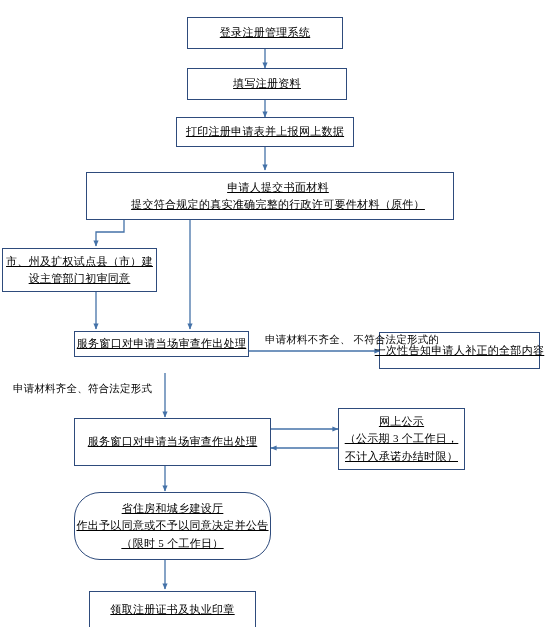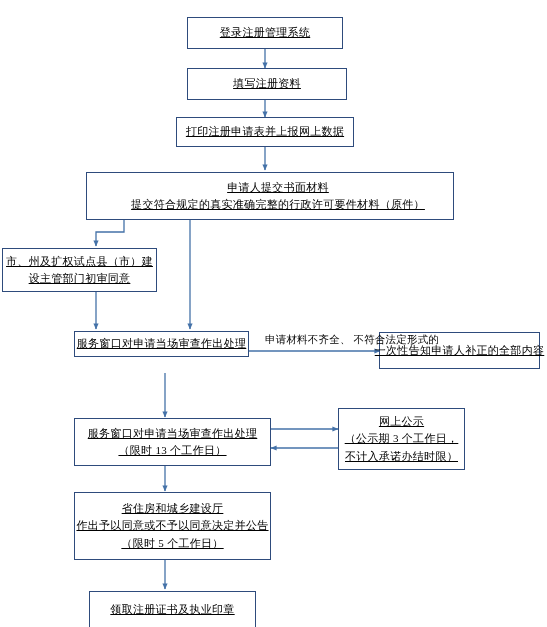--- a/index.html
+++ b/index.html
@@ -120,33 +120,35 @@
 
   <div class="edge-label" style="left:265px; top:332px; width:112px;">
     <span class="line">申请材料不齐全、</span>
     <span class="line">不符合法定形式的</span>
   </div>
 
   <div class="node" style="left:379px; top:332px; width:161px; height:37px;text-align:right;">
     <span class="line">一次性告知申请人补正的全部内容</span>
   </div>
 
+  <div class="edge-label" style="left:13px; top:381px; width:150px; text-align:left;">
+    <span class="line">申请材料齐全、符合法定形式</span>
+  </div>
 
   <div class="node" style="left:74px; top:418px; width:197px; height:48px;">
     <span class="line">服务窗口对申请当场审查作出处理</span>
-    <span class="line">（限时 13 个工作日）</span>
   </div>
 
   <div class="node" style="left:338px; top:408px; width:127px; height:62px;">
     <span class="line">网上公示</span>
     <span class="line">（公示期 3 个工作日，</span>
     <span class="line">不计入承诺办结时限）</span>
   </div>
 
-  <div class="node" style="left:74px; top:492px; width:197px; height:68px;">
+  <div class="node" style="left:74px; top:492px; width:197px; height:68px;border-radius:26px;">
     <span class="line">省住房和城乡建设厅</span>
     <span class="line">作出予以同意或不予以同意决定并公告</span>
     <span class="line">（限时 5 个工作日）</span>
   </div>
 
   <div class="node" style="left:89px; top:591px; width:167px; height:38px;">
     <span class="line">领取注册证书及执业印章</span>
   </div>
 
 </div>

